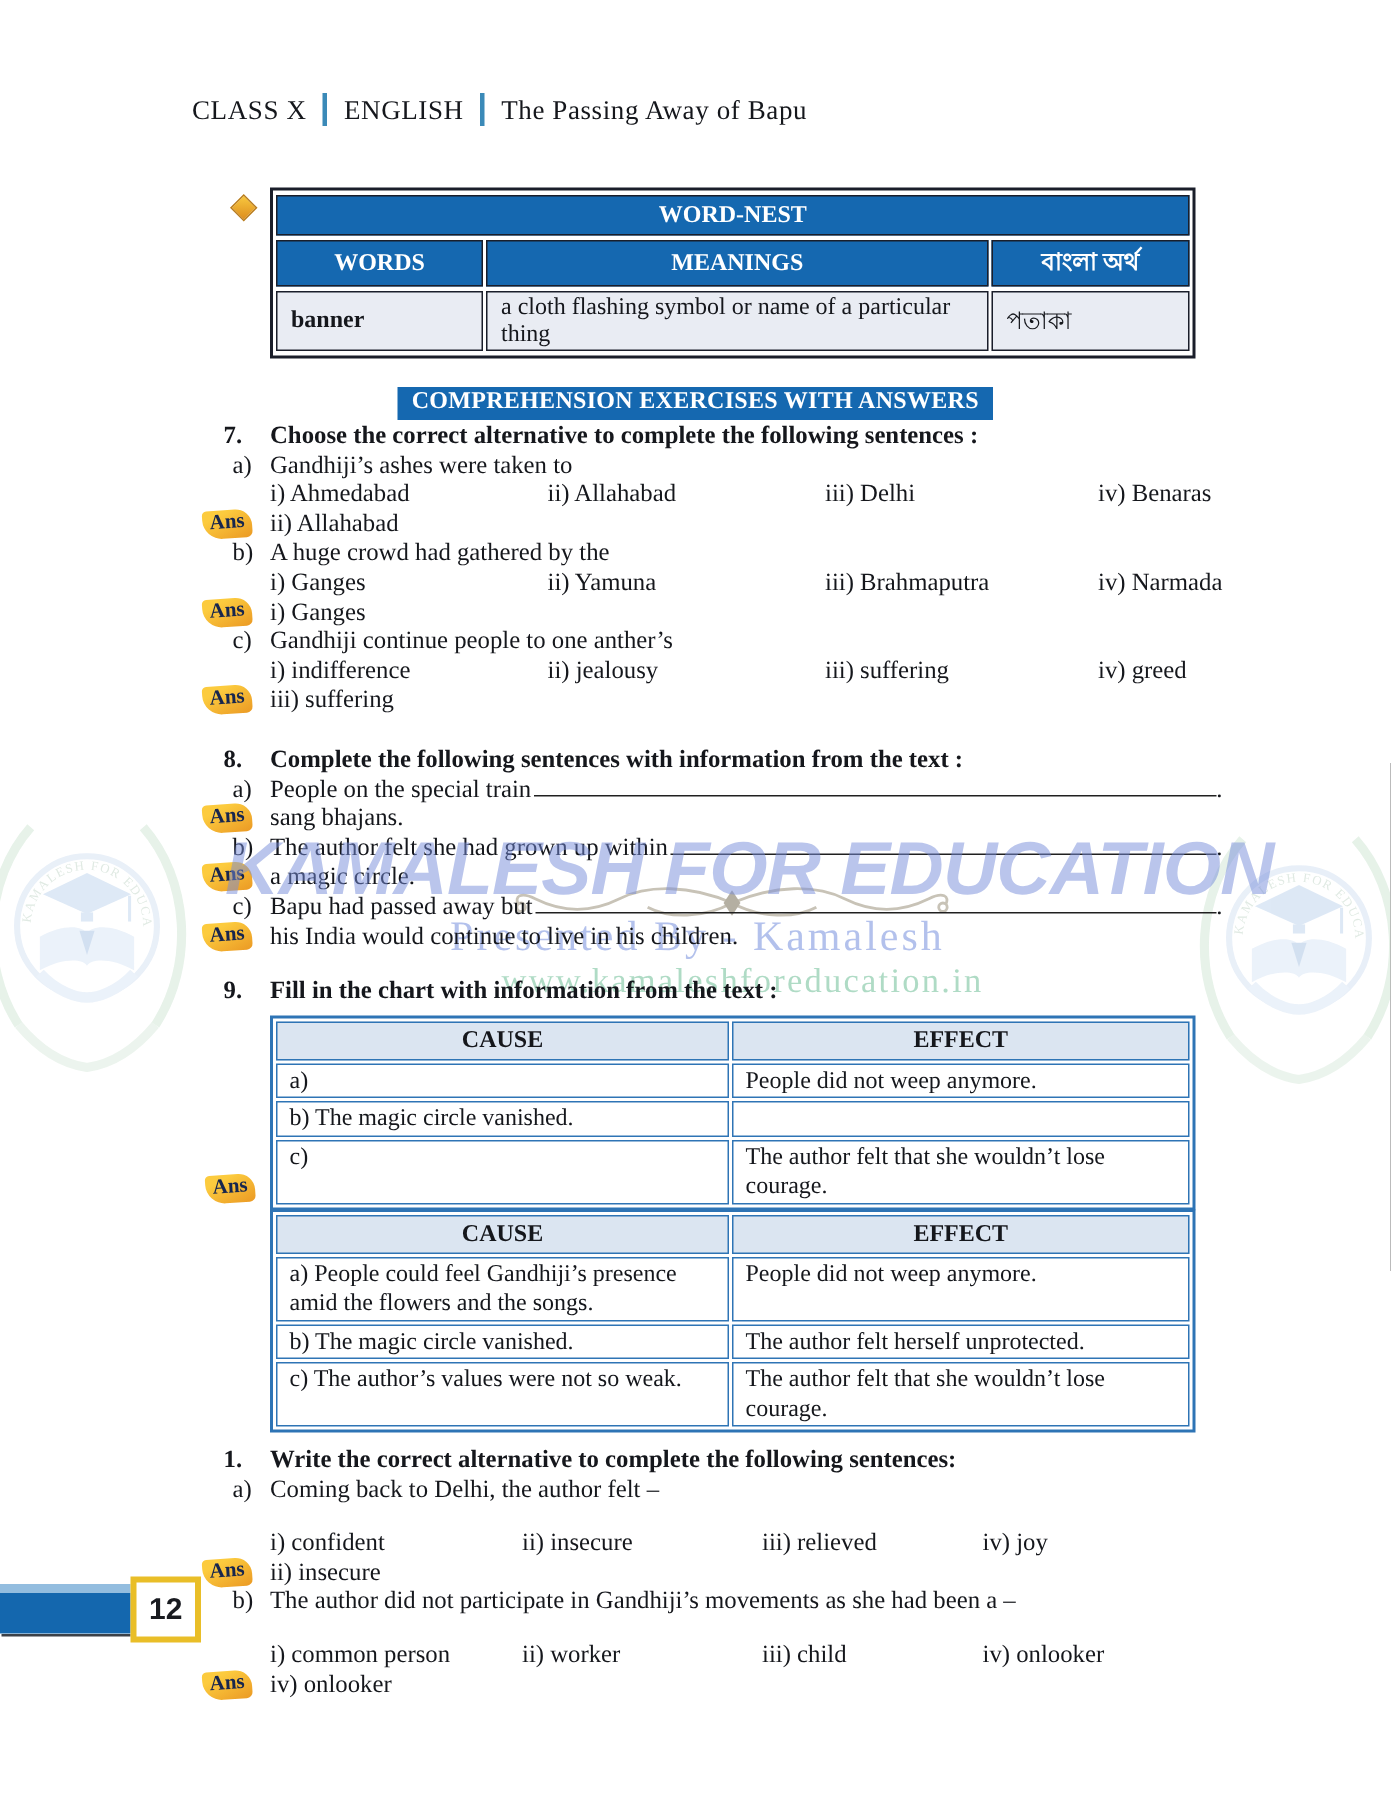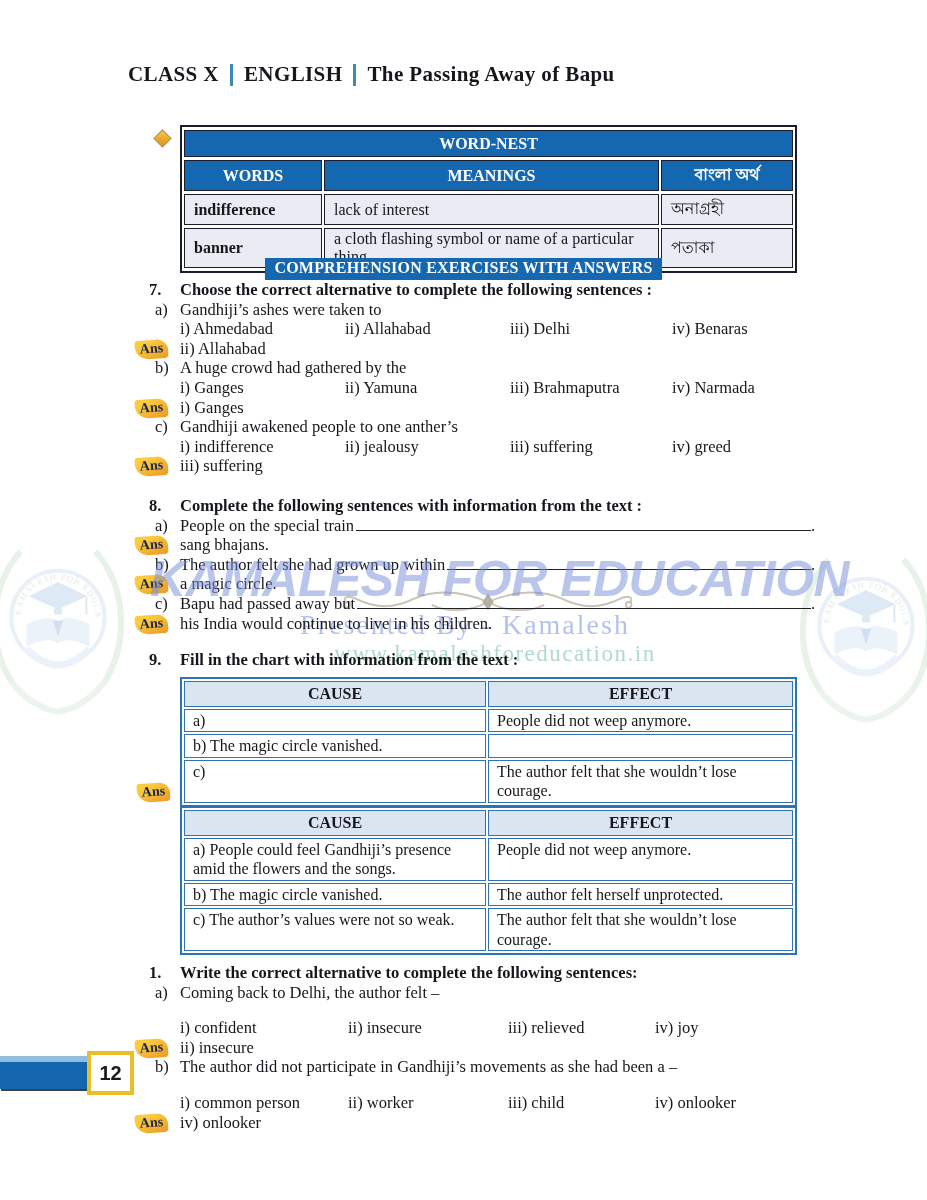--- a/index.html
+++ b/index.html
@@ -1,21 +1,21 @@
 <!DOCTYPE html>
 <html><head>
 <meta charset="utf-8">
 <style>
   html,body{margin:0;padding:0;background:#888;}
   .page{position:relative;width:927px;height:1200px;background:#ffffff;overflow:hidden;
         font-family:"Liberation Serif",serif;color:#15171c;margin:0 auto;}
   .ct{position:absolute;z-index:1;}
 
   
-  .hdr{top:62px;left:128px;display:flex;align-items:center;gap:11px;font-weight:bold;font-size:21px;letter-spacing:.4px;}
+  .hdr{top:62px;left:128px;display:flex;align-items:center;gap:11px;font-weight:normal;font-size:18px;letter-spacing:.4px;}
   .hdr .sep{width:3px;height:22px;background:#3b8ab8;}
 
   
   .diamond{top:132px;left:156px;width:11px;height:11px;background:linear-gradient(135deg,#f8c83e,#dd8d1e);
            border:1px solid #b97c1c;transform:rotate(45deg);}
   .wn-wrap{top:125px;left:180px;width:617px;border:2px solid #1a1e2a;background:#fff;box-sizing:border-box;}
   table.wn{width:100%;border-collapse:separate;border-spacing:2px 3px;font-size:16px;}
   .wn td{border:1.6px solid #1a1e2a;padding:1px 9px;height:23px;background:#e9ecf3;}
   .wn td.blue{background:#1568b0;color:#fff;font-weight:bold;text-align:center;}
   .wn .w1{width:118px;} .wn .w3{width:112px;}
@@ -26,21 +26,21 @@
   .banner{display:inline-block;background:#1568b0;color:#fff;font-weight:bold;font-size:16px;
           padding:1px 9px 3px 9px;letter-spacing:.2px;}
   .bw1{top:258px;} .bw2{top:941px;}
 
   
   .sec{left:135px;width:680px;font-size:16.5px;line-height:19.6px;}
   .ln{position:relative;padding-left:45px;min-height:19.6px;}
   .ln .no{position:absolute;left:14px;font-weight:bold;}
   .ln .al{position:absolute;left:20px;}
   .bold{font-weight:bold;}
-  .opts{display:grid;grid-template-columns:165px 165px 162px 1fr;}
+  .opts{display:grid;grid-template-columns:165px 165px 162px 1fr;gap:20px;}
   .opts2{display:grid;grid-template-columns:168px 160px 147px 1fr;margin-top:16px;}
   .badge{position:absolute;left:0;top:1px;width:33px;height:19px;
          background:linear-gradient(155deg,#fcCB3e 25%,#ec9d26 95%);
          border-radius:3px 11px 4px 13px;transform:rotate(-4deg);
          color:#17264e;font-weight:bold;font-size:14px;text-align:center;line-height:18px;}
   .flx{display:flex;align-items:baseline;}
   .ul{flex:1;border-bottom:1.3px solid #202020;height:13px;margin-left:2px;}
 
   
   .ce-wrap{left:180px;width:617px;border:2px solid #2e74b5;background:#fff;box-sizing:border-box;}
@@ -147,25 +147,20 @@
       <tbody>
           <tr>
             <td class="blue" colspan="3">WORD-NEST</td>
           </tr>
       <tr>
         <td class="blue w1">WORDS</td>
         <td class="blue">MEANINGS</td>
         <td class="blue w3">বাংলা অর্থ</td>
       </tr>
       <tr>
-        <td class="wd">indifference</td>
-        <td>lack of interest</td>
-        <td>অনাগ্রহী</td>
-      </tr>
-      <tr>
         <td class="wd">banner</td>
         <td>a cloth flashing symbol or name of a particular thing</td>
         <td>পতাকা</td>
       </tr>
     </tbody>
       </table>
   </div>
 
   <div class="ct banner-wrap bw1">
     <span class="banner">COMPREHENSION EXERCISES WITH ANSWERS</span>
@@ -202,21 +197,21 @@
       <span>iii) Brahmaputra</span>
       <span>iv) Narmada</span>
     </div>
     <div class="ln">
       <span class="badge">Ans</span>
       <span>i) Ganges</span>
     </div>
 
     <div class="ln">
       <span class="al">c)</span>
-      <span>Gandhiji awakened people to one anther’s</span>
+      <span>Gandhiji continue people to one anther’s</span>
     </div>
     <div class="ln opts">
       <span>i) indifference</span>
       <span>ii) jealousy</span>
       <span>iii) suffering</span>
       <span>iv) greed</span>
     </div>
     <div class="ln">
       <span class="badge">Ans</span>
       <span>iii) suffering</span>

